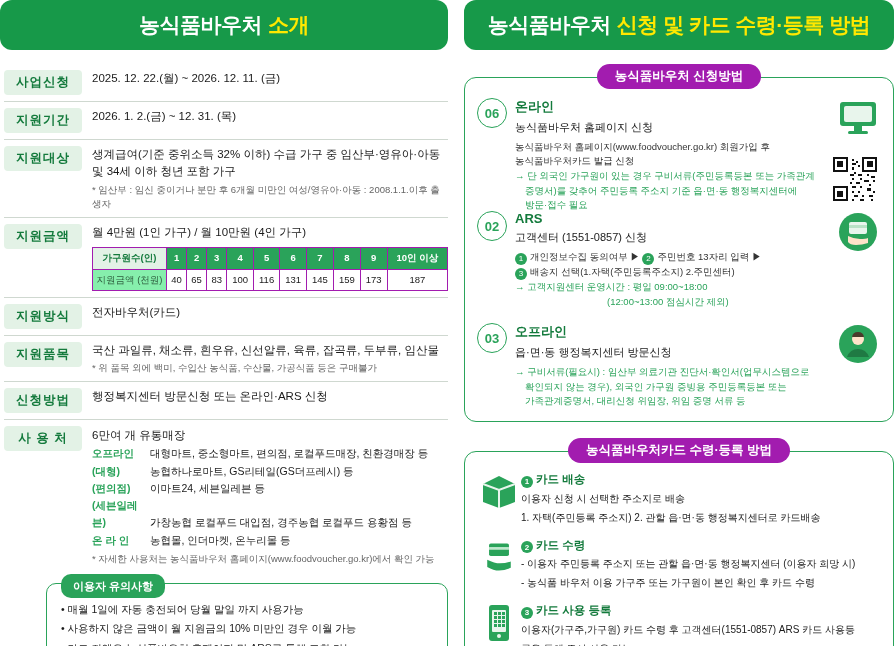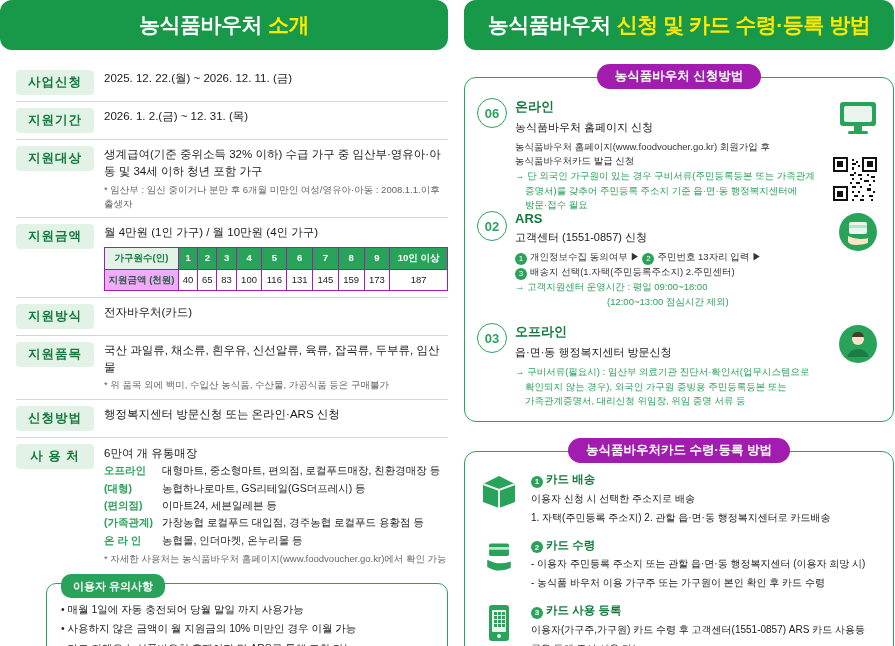--- a/index.html
+++ b/index.html
@@ -23,21 +23,21 @@
     height: 50px;
     display: flex; align-items: center; justify-content: center;
     color: #ffffff;
     font-size: 21px;
     font-weight: bold;
     letter-spacing: -0.5px;
   }
   .banner .hl { color: #ffe800; margin-left: 6px; }
 
   
-  .rows { margin-top: 14px; padding-left: 16px; }
+  .rows { margin-top: 14px; padding-left: 4px; }
   .row { display: flex; align-items: flex-start; padding: 6px 0 6px 0; border-top: 1px solid #cfd8d0; }
   .row:first-child { border-top: none; }
   .rlabel {
     flex: 0 0 78px;
     background: #e3f2e6;
     color: #137a3c;
     font-weight: bold;
     font-size: 12.5px;
     border-radius: 4px;
     padding: 4px 2px;
@@ -45,21 +45,21 @@
     letter-spacing: 1px;
   }
   .rbody { flex: 1; padding-left: 10px; font-size: 11.5px; line-height: 1.5; }
   .note { color: #666; font-size: 9.5px; margin-top: 2px; }
 
   
   .gtable { border-collapse: collapse; margin-top: 6px; font-size: 9.5px; width: 100%; }
   .gtable th, .gtable td { border: 1px solid #a21caf; text-align: center; padding: 3px 2px; }
   .gtable thead th { background: #2aa35a; color: #fff; font-weight: bold; }
   .gtable thead th.first { background: #e3f2e6; color: #137a3c; width: 74px; }
-  .gtable tbody td.first { background: #f0abfc; color: #2d5c3d; font-weight: bold; }
+  .gtable tbody td.first { background: #86efac; color: #2d5c3d; font-weight: normal; }
 
   
   .places { font-size: 10.5px; line-height: 1.65; }
   .places .ptag { color: #2aa35a; font-weight: bold; display: inline-block; width: 58px; }
   .places .sub { color: #2aa35a; }
   .places .big { font-size: 11.5px; }
 
   
   .caution {
     margin-top: 10px; margin-left: 46px;
@@ -101,21 +101,21 @@
   .numdot {
     display: inline-flex; align-items: center; justify-content: center;
     width: 12px; height: 12px; border-radius: 50%;
     background: #2aa35a; color: #fff; font-size: 8px; margin-right: 3px;
     vertical-align: -1px;
   }
 
   
   .cardsec { margin-top: 16px; }
   .cardbox { border: 1.5px solid #2aa35a; border-radius: 12px; margin-top: -12px; padding: 20px 12px 12px 12px; }
-  .crow { display: flex; gap: 10px; margin-bottom: 12px; }
+  .crow { display: flex; margin-bottom: 12px; }
   .cicon { flex: 0 0 44px; display:flex; align-items:flex-start; justify-content:center; }
   .cbody { flex: 1; }
   .ctitle { color: #137a3c; font-weight: bold; font-size: 11.5px; }
   .ctext { font-size: 10px; line-height: 1.6; margin-top: 3px; }
 
   .qr { width: 44px; height: 44px; }
 </style>
 </head>
 <body>
 
@@ -220,21 +220,21 @@
           <div>
             <span class="ptag">오프라인</span><span>대형마트, 중소형마트, 편의점, 로컬푸드매장, 친환경매장 등</span>
           </div>
           <div>
             <span class="ptag sub">(대형)</span><span>농협하나로마트, GS리테일(GS더프레시) 등</span>
           </div>
           <div>
             <span class="ptag sub">(편의점)</span><span>이마트24, 세븐일레븐 등</span>
           </div>
           <div>
-            <span class="ptag sub">(가족관계)</span><span>가창농협 로컬푸드 대입점, 경주농협 로컬푸드 용황점 등</span>
+            <span class="ptag sub">(세븐일레븐)</span><span>가창농협 로컬푸드 대입점, 경주농협 로컬푸드 용황점 등</span>
           </div>
           <div>
             <span class="ptag">온 라 인</span><span>농협몰, 인더마켓, 온누리몰 등</span>
           </div>
           <div class="note">* 자세한 사용처는 농식품바우처 홈페이지(www.foodvoucher.go.kr)에서 확인 가능</div>
         </div>
       </div>
 
     </div>
 

